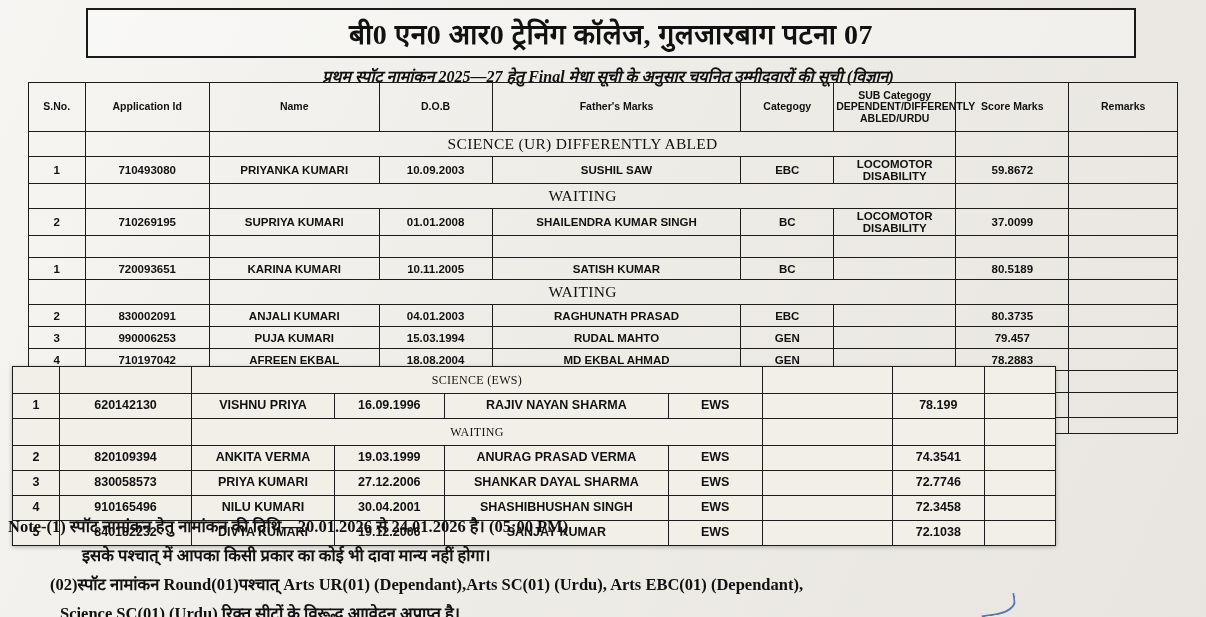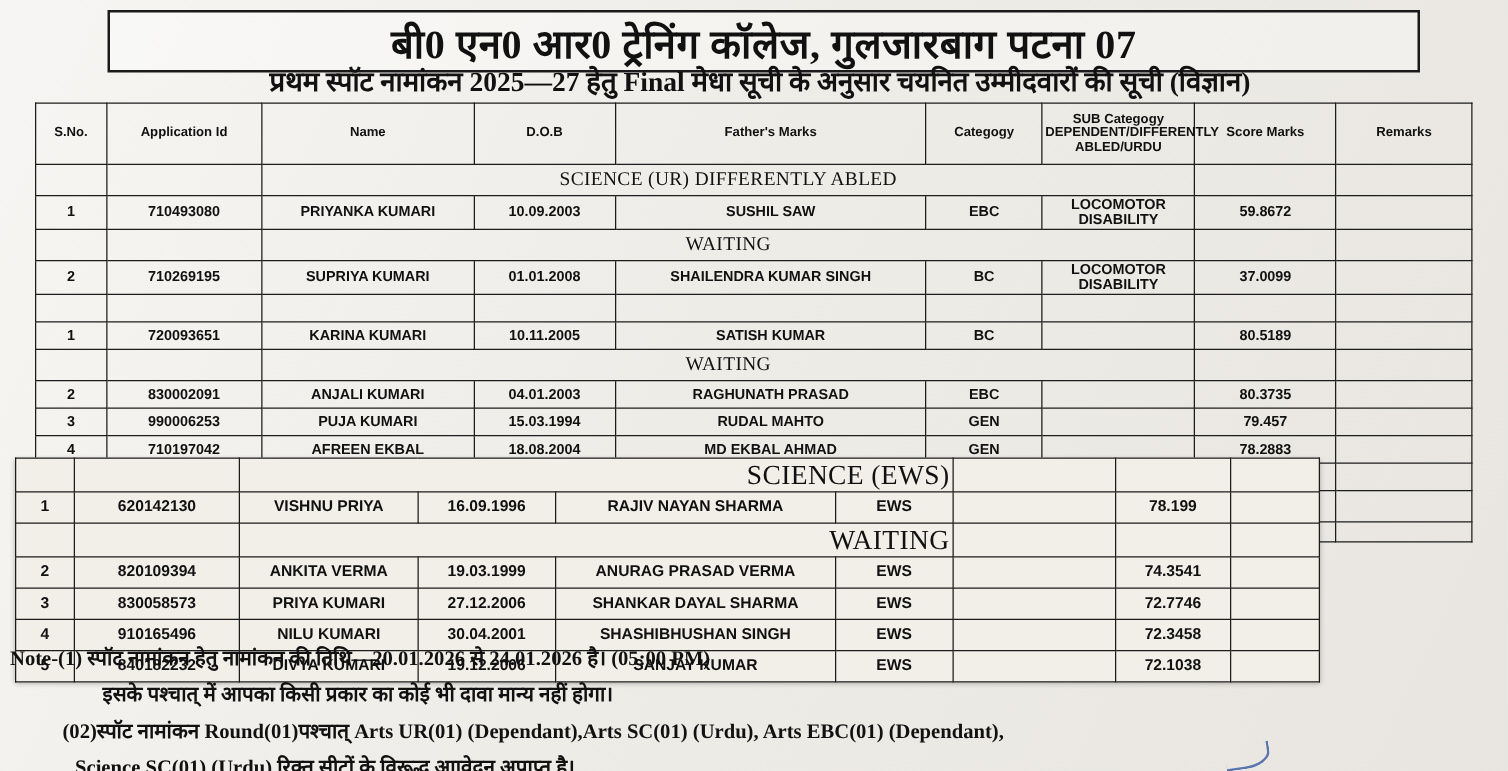--- a/index.html
+++ b/index.html
@@ -19,29 +19,30 @@
   }
   
   .title-box{
     position:absolute;left:86px;top:8px;width:1046px;height:46px;
     border:2px solid #1a1a1a;
     display:flex;align-items:center;justify-content:center;
     background:rgba(255,255,255,0.35);
   }
   .title-box .t{
     font-family:"Liberation Serif", serif;
-    font-size:32px;font-weight:bold;letter-spacing:.5px;
+    font-size:28px;font-weight:bold;letter-spacing:.5px;
     white-space:nowrap;
   }
   .subtitle{
-    position:absolute;left:48px;top:52px;width:1120px;height:24px;
+    position:absolute;left:48px;top:64px;width:1120px;height:24px;
     display:flex;align-items:center;justify-content:center;
     font-family:"Liberation Serif", serif;
-    font-size:22px;font-weight:bold;
+    font-size:16px;font-weight:bold;
     white-space:nowrap;
+    font-style:italic;
   }
 
   
   table{
     border-collapse:collapse;
     table-layout:fixed;
     font-size:11.5px;
     background:transparent;
   }
   td,th{
@@ -75,21 +76,21 @@
     overflow:hidden;
   }
 
   
   #t2{
     position:absolute;left:12px;top:366px;width:1044px;
     background:#f2efe9;
     box-shadow:0 1px 4px rgba(0,0,0,.28);
   }
   #t2 td{height:22px;font-size:12.5px;}
-  #t2 .sec{font-size:22px;height:24px !important;text-align:right;}
+  #t2 .sec{font-size:12px;height:24px !important;}
 
   
   .notes{
     position:absolute;left:8px;top:514px;width:1190px;
     font-family:"Liberation Serif", serif;
     font-weight:bold;
     color:#111;
   }
   .note-line{
     font-size:16.5px;

